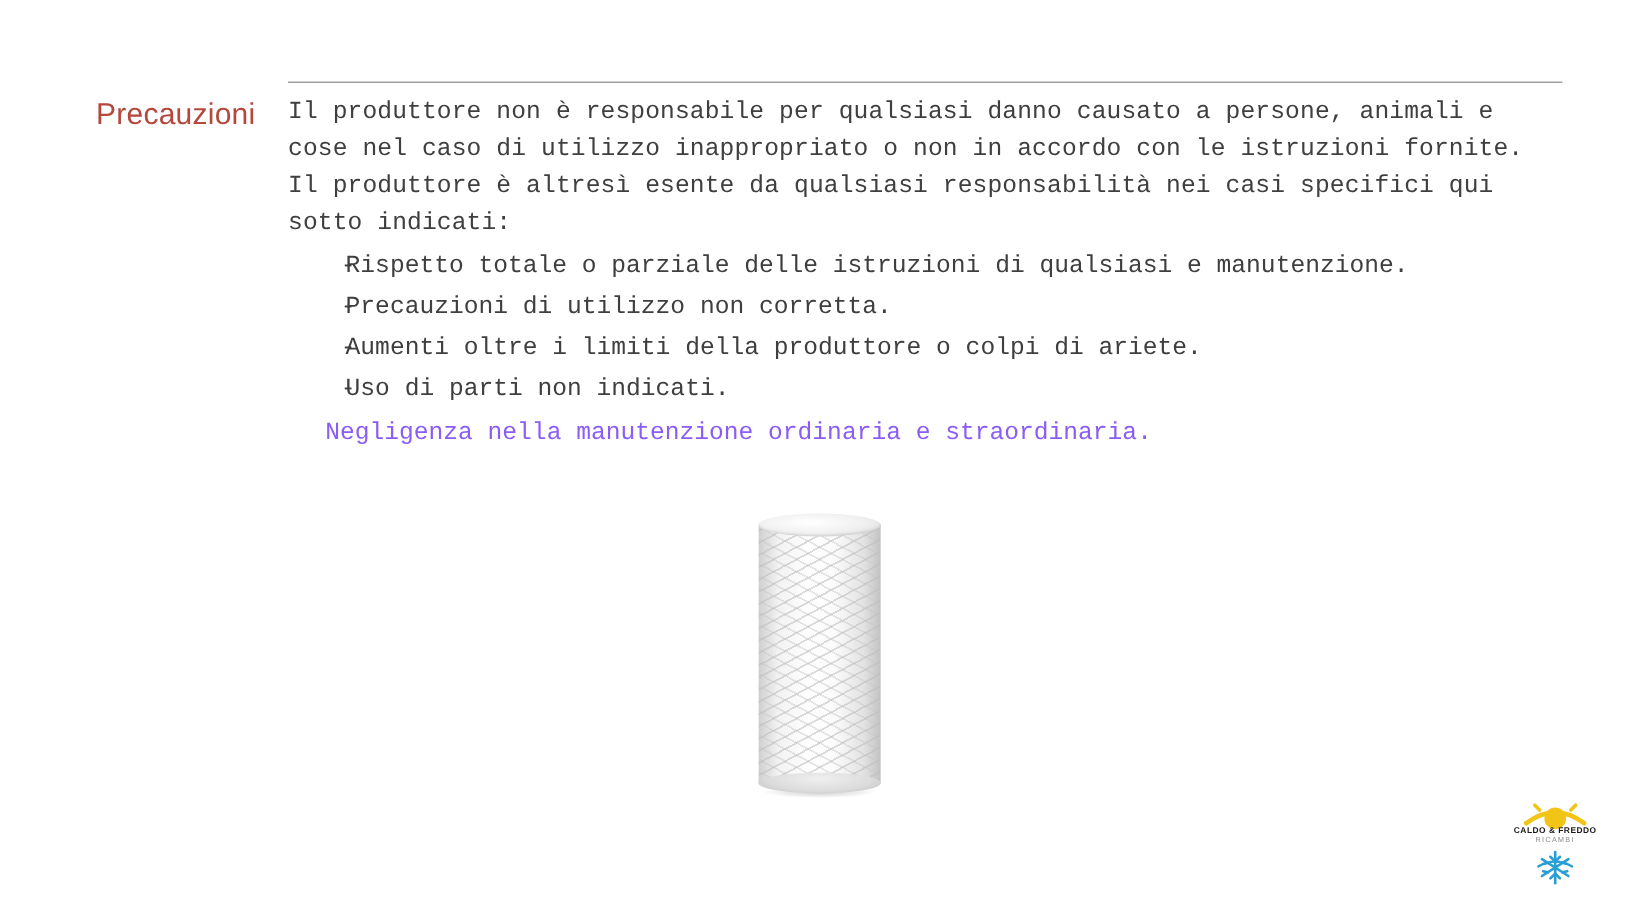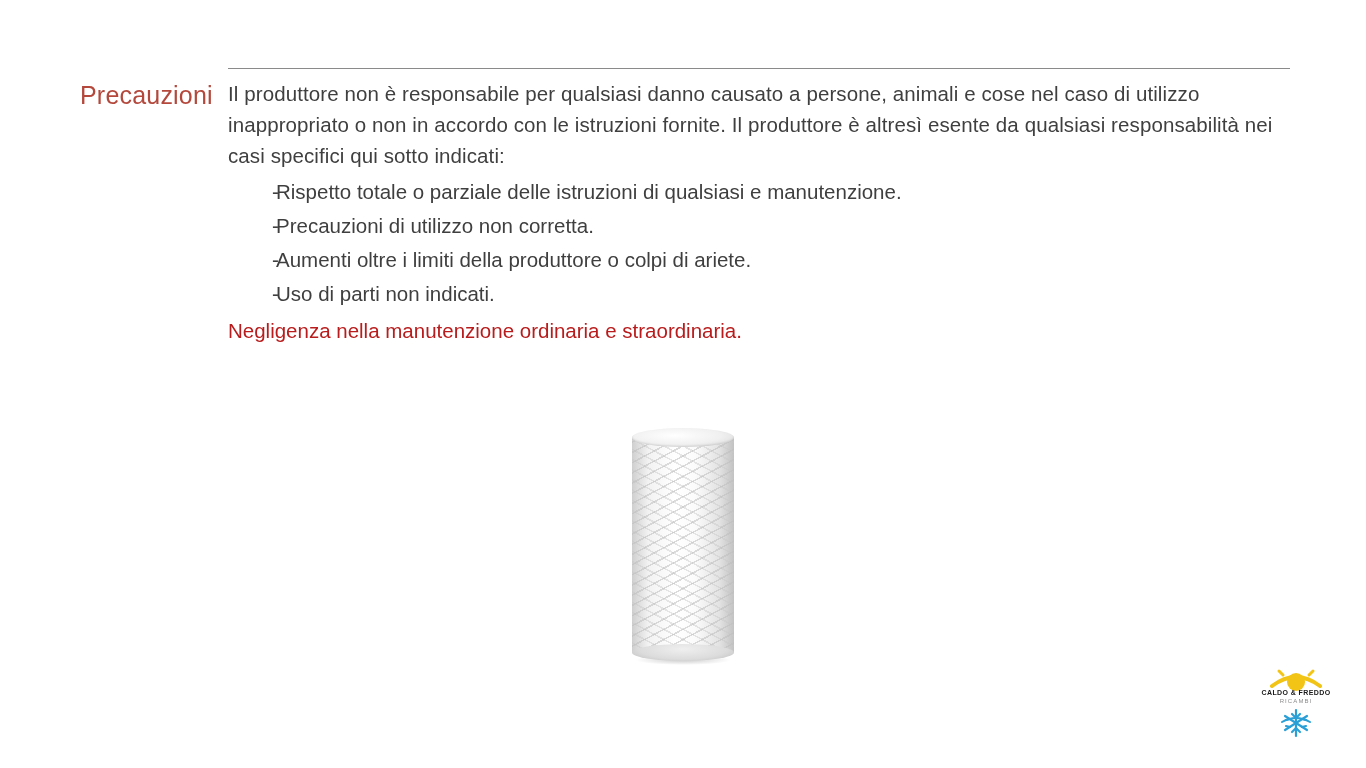--- a/index.html
+++ b/index.html
@@ -31,23 +31,24 @@
     font-size: 25px;
     line-height: 1.1;
     color: #b4483c;
     letter-spacing: 0.2px;
     white-space: nowrap;
   }
 
   
   .body-block {
     position: absolute;
-    left: 228px;
+    left: 240px;
     top: 68px;
     width: 1062px;
+    font-family: Liberation Mono, monospace;
   }
   .rule {
     width: 100%;
     height: 1px;
     background: #8a8a8a;
     margin: 0 0 9px 0;
   }
   .intro {
     font-size: 20.5px;
     line-height: 31px;
@@ -77,21 +78,22 @@
     color: #3f3f3f;
   }
   .bullets li .btxt {
     flex: 1 1 auto;
   }
 
   .closing {
     margin-top: 4px;
     font-size: 20.5px;
     line-height: 31px;
-    color: #b91c1c;
+    color: #8b5cf6;
+    margin-left: 31px;
   }
 
   
   .product {
     position: absolute;
     left: 632px;
     top: 428px;
     width: 102px;
     height: 233px;
   }

